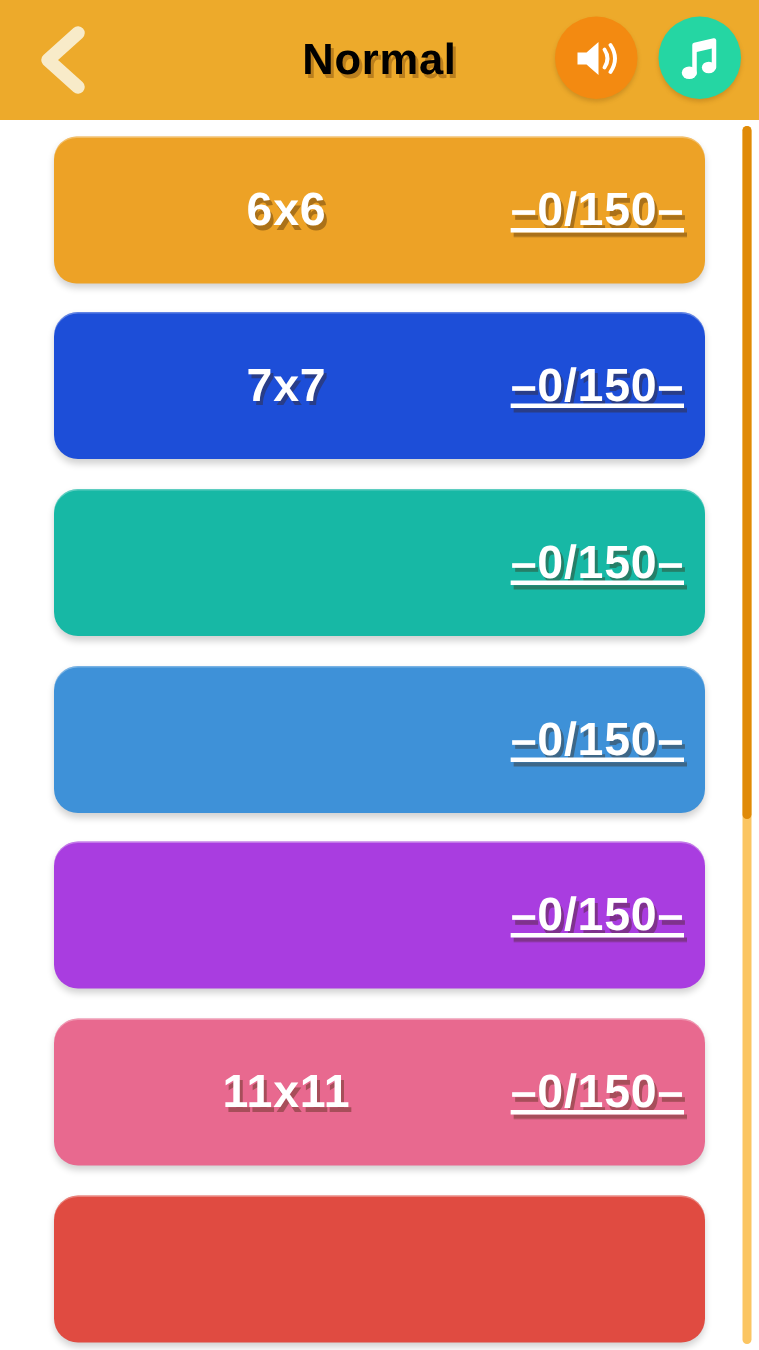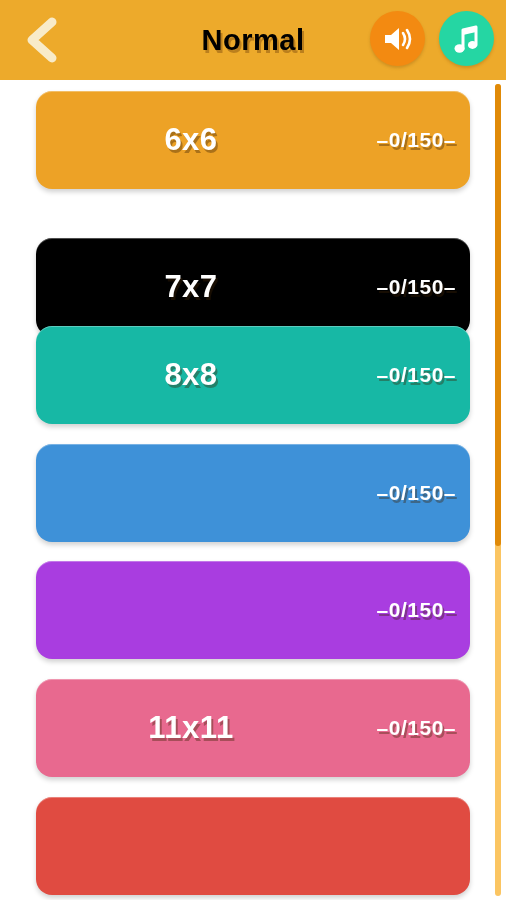--- a/index.html
+++ b/index.html
@@ -118,26 +118,27 @@
     font-weight: bold;
     color: #FFFFFF;
     letter-spacing: 0.5px;
     text-shadow: 2px 3px 0 rgba(60,35,5,0.38);
     pointer-events: none;
   }
 
   .level-score {
     position: absolute;
     right: 14px;
-    font-size: 21px;
+    font-size: 31px;
     font-weight: bold;
     color: #FFFFFF;
     letter-spacing: 0.5px;
     text-shadow: 2px 3px 0 rgba(60,35,5,0.38);
     pointer-events: none;
+    text-decoration: underline;
   }
 
   
   .scrollbar-track {
     position: absolute;
     right: 5px;
     top: 84px;
     width: 6px;
     height: 812px;
     background: #FBC562;
@@ -187,32 +188,31 @@
           <ellipse cx="7.5" cy="25.5" rx="5" ry="4.2" fill="#FFFFFF"></ellipse>
           <ellipse cx="20.5" cy="22" rx="4.6" ry="3.9" fill="#FFFFFF"></ellipse>
         </svg>
       </div>
 
     </div>
   </div>
 
   <div class="list-area">
 
-    <div class="level-card" style="background: rgb(237, 162, 38); top: 11px;">
+    <div class="level-card" style="background: rgb(237, 162, 38); top: 11px; border-radius: 15px;">
       <span class="level-label">6x6</span>
       <span class="level-score">–0/150–</span>
     </div>
 
-    <div class="level-card" style="background: #000000; top: 128px; margin-top: 30px;">
+    <div class="level-card" style="background: #1d4ed8; top: 128px;">
       <span class="level-label">7x7</span>
       <span class="level-score">–0/150–</span>
     </div>
 
     <div class="level-card" style="background: rgb(23, 184, 165); top: 246px;">
-      <span class="level-label">8x8</span>
       <span class="level-score">–0/150–</span>
     </div>
 
     <div class="level-card" style="background: rgb(62, 145, 216); top: 364px;">
       <span class="level-score">–0/150–</span>
     </div>
 
     <div class="level-card" style="background: rgb(169, 61, 224); top: 481px;">
       <span class="level-score">–0/150–</span>
     </div>

